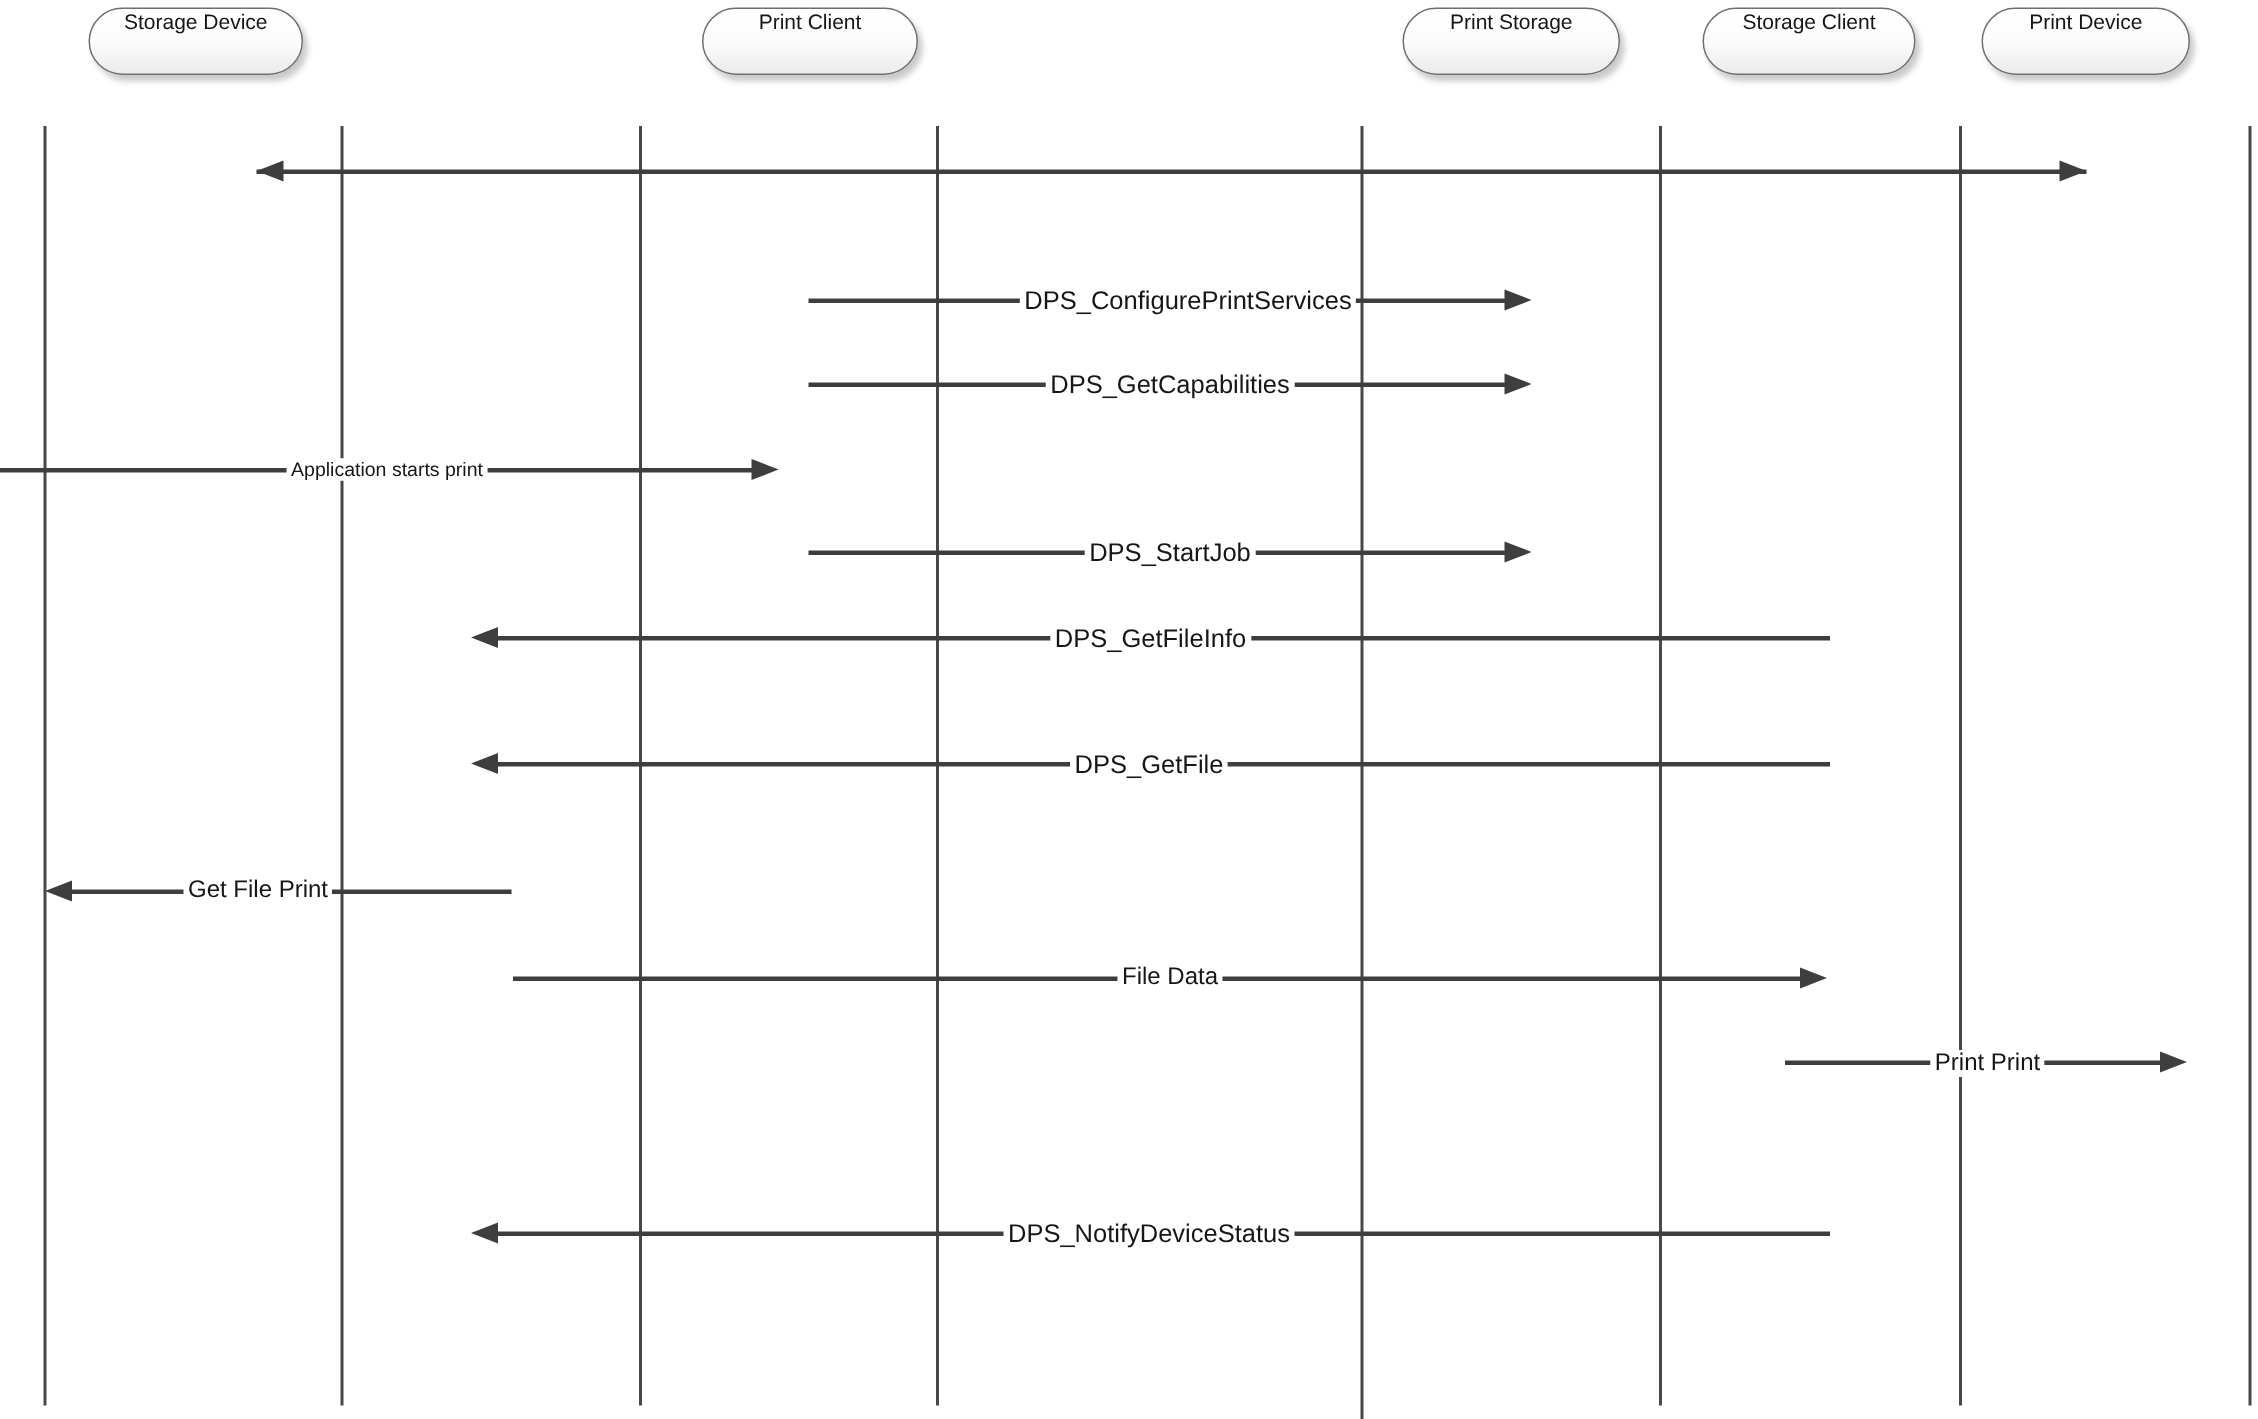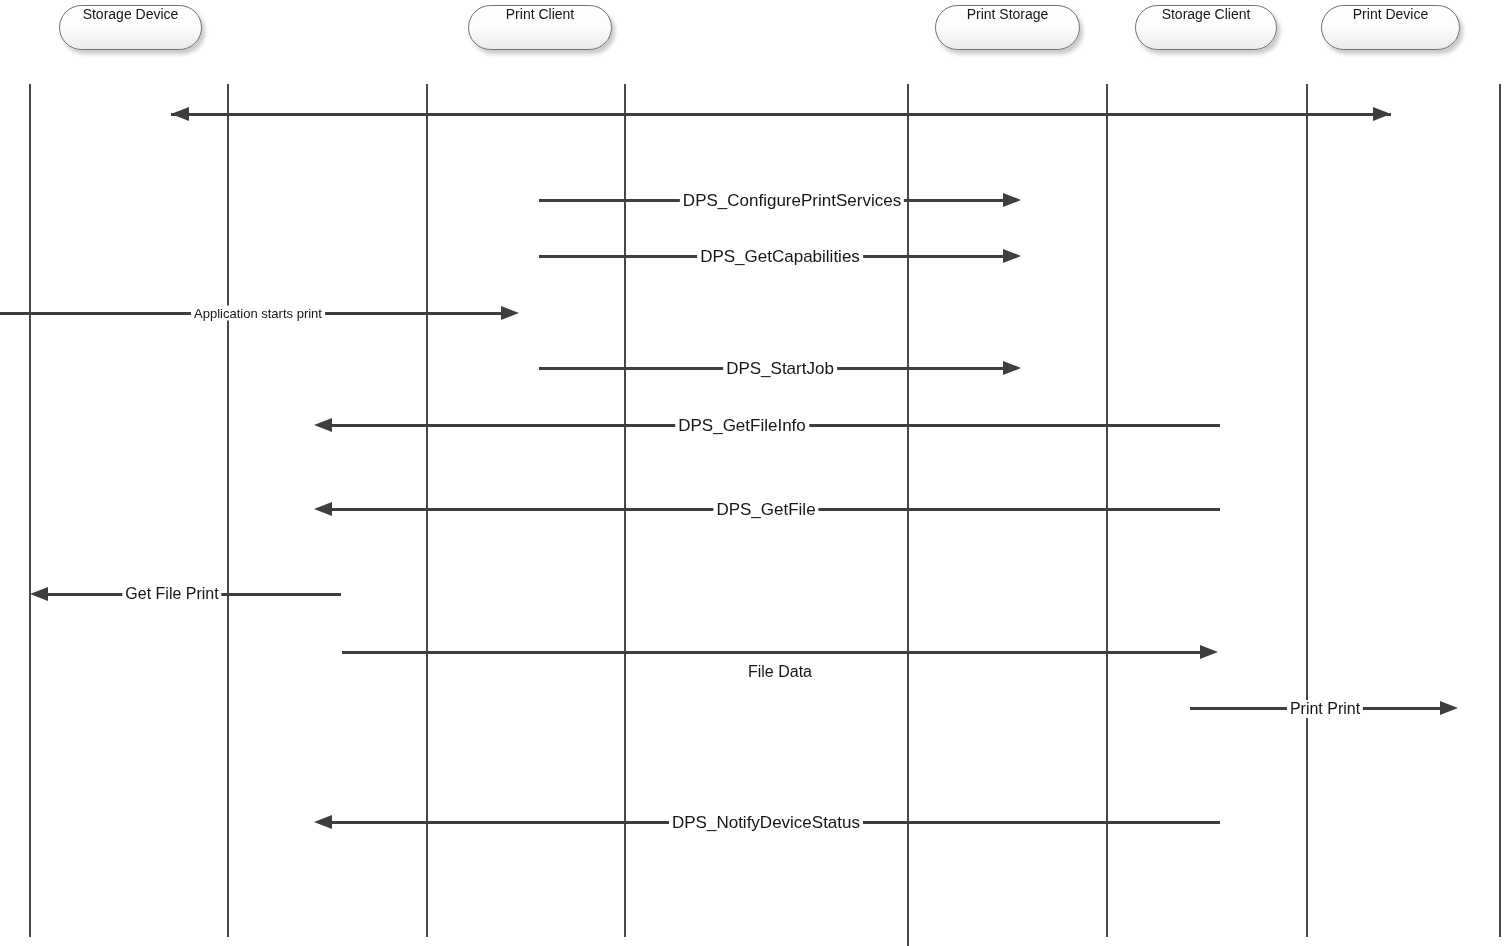--- a/index.html
+++ b/index.html
@@ -80,33 +80,33 @@
   <div class="line" style="left:0px;top:312px;width:503px;"></div>
   <div class="head r" style="left:501px;top:306px;"></div>
   <span class="mlabel sm" style="left:258px;top:313px;">Application starts print</span>
 
   <div class="line" style="left:539px;top:367px;width:466px;"></div>
   <div class="head r" style="left:1003px;top:361px;"></div>
   <span class="mlabel" style="left:780px;top:369px;">DPS_StartJob</span>
 
   <div class="line" style="left:330px;top:424px;width:890px;"></div>
   <div class="head l" style="left:314px;top:418px;"></div>
-  <span class="mlabel" style="left:742px;top:426px;">DPS_GetFileInfo</span>
+  <span class="mlabel" style="left:767px;top:426px;">DPS_GetFileInfo</span>
 
   <div class="line" style="left:330px;top:508px;width:890px;"></div>
   <div class="head l" style="left:314px;top:502px;"></div>
   <span class="mlabel" style="left:766px;top:510px;">DPS_GetFile</span>
 
   <div class="line" style="left:46px;top:593px;width:295px;"></div>
   <div class="head l" style="left:30px;top:587px;"></div>
   <span class="mlabel md" style="left:172px;top:594px;">Get File Print</span>
 
   <div class="line" style="left:342px;top:651px;width:860px;"></div>
   <div class="head r" style="left:1200px;top:645px;"></div>
-  <span class="mlabel md" style="left:780px;top:652px;margin-top:20px;">File Data</span>
+  <span class="mlabel md" style="left:780px;top:652px;">File Data</span>
 
   <div class="line" style="left:1190px;top:707px;width:252px;"></div>
   <div class="head r" style="left:1440px;top:701px;"></div>
   <span class="mlabel md" style="left:1325px;top:709px;">Print Print</span>
 
   <div class="line" style="left:330px;top:821px;width:890px;"></div>
   <div class="head l" style="left:314px;top:815px;"></div>
   <span class="mlabel" style="left:766px;top:823px;">DPS_NotifyDeviceStatus</span>
 
 </div>

